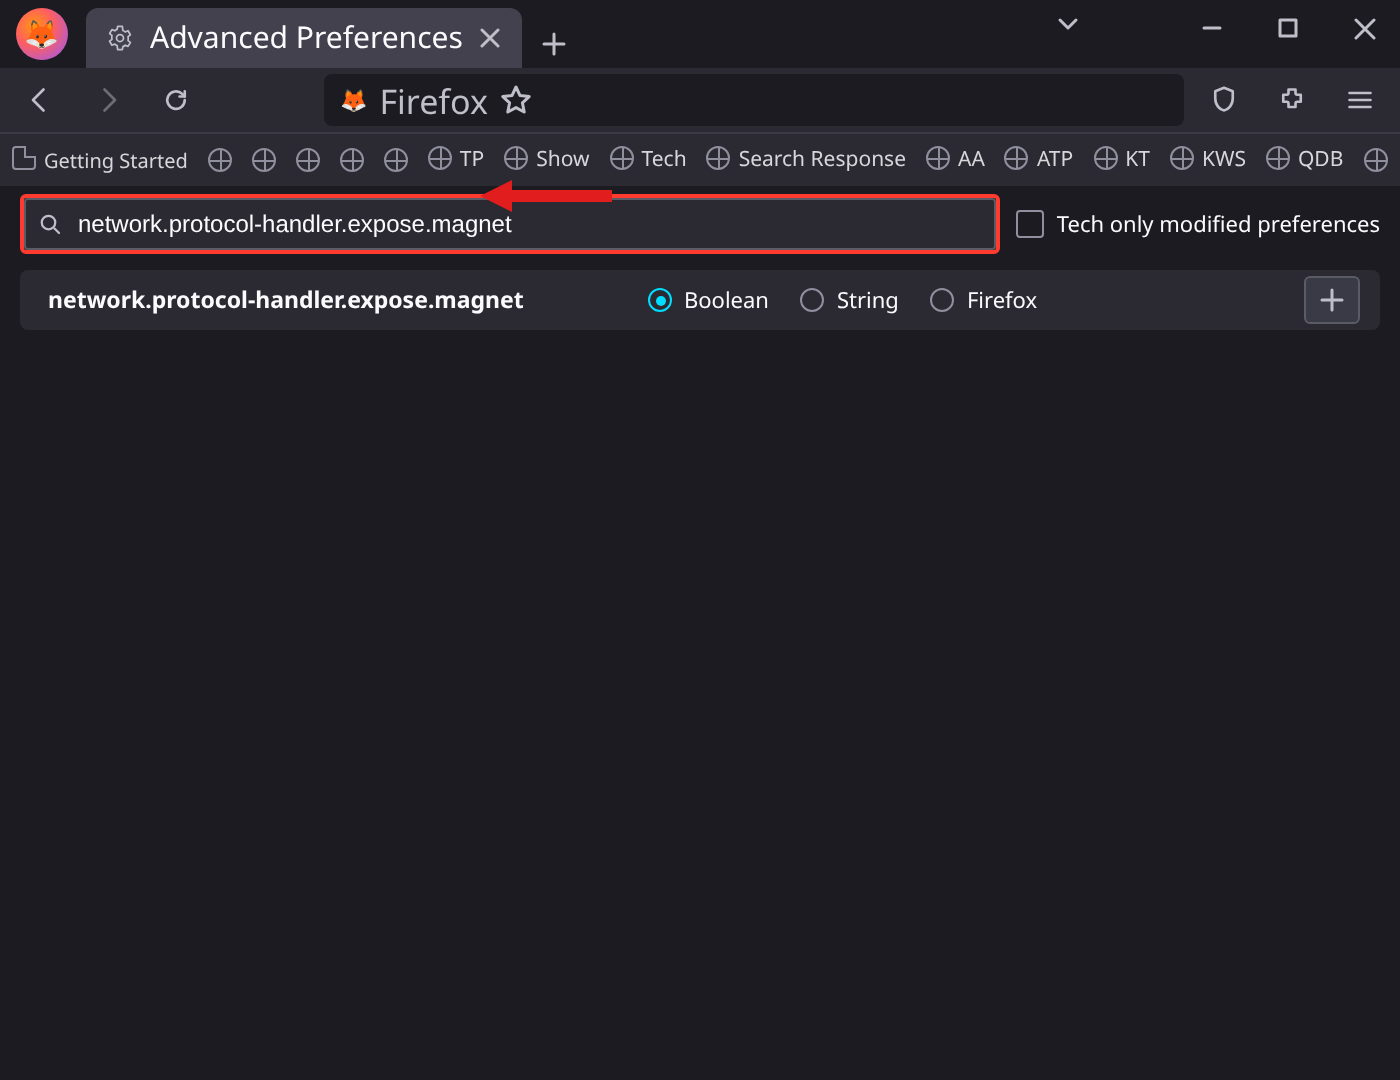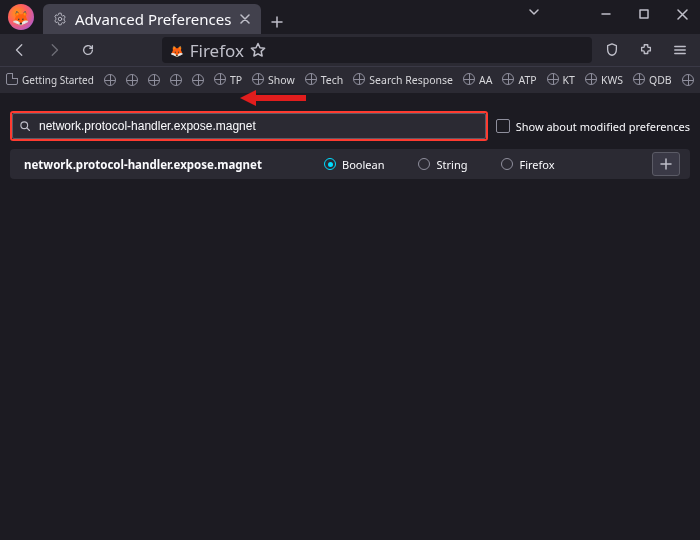--- a/index.html
+++ b/index.html
@@ -23,35 +23,35 @@
 
   .bookmark-bar{height:26px;background:#2b2a33;display:flex;align-items:center;padding:0 6px;gap:10px;border-top:1px solid #3a3946;overflow:hidden}
   .bm{display:flex;align-items:flex-start;gap:4px;font-size:10.5px;color:#d7d7db;white-space:nowrap;cursor:pointer}
   .bm .globe{width:12px;height:12px;border:1px solid #8f8f9d;border-radius:50%;position:relative;box-sizing:border-box}
   .bm .globe:before{content:"";position:absolute;left:5px;top:0;width:0;height:10px;border-left:1px solid #8f8f9d}
   .bm .globe:after{content:"";position:absolute;top:5px;left:0;height:0;width:10px;border-top:1px solid #8f8f9d}
   .bm-special{display:flex;align-items:flex-start;gap:4px;font-size:10px;color:#d7d7db;cursor:pointer;white-space:nowrap}
   .page-icon{width:12px;height:12px;border:1px solid #8f8f9d;border-radius:2px;position:relative;box-sizing:border-box}
   .page-icon:after{content:"";position:absolute;width:5px;height:5px;border-bottom:1px solid #8f8f9d;border-left:1px solid #8f8f9d;right:-1px;top:-1px;background:#2b2a33}
 
-  .content{padding:18px 10px}
+  .content{padding:4px 10px}
   .search-row{display:flex;align-items:center;gap:8px}
   .search-wrap{position:relative;flex:1;border:2px solid #ff3b30;border-radius:3px}
   .search-field{display:flex;align-items:center;height:24px;background:#2b2a33;border:1px solid #5b5b66;border-radius:2px;padding:0 6px;gap:6px}
   .search-field input{flex:1;background:transparent;border:none;outline:none;color:#fbfbfe;font-size:12px}
   .checkbox-wrap{display:flex;align-items:center;gap:6px;font-size:11px;white-space:nowrap;cursor:pointer}
   .checkbox{width:12px;height:12px;border:1px solid #8f8f9d;border-radius:2px}
 
   .arrow-annot{position:absolute;left:240px;top:90px;display:flex;align-items:center}
   .arrow-head{width:0;height:0;border-top:8px solid transparent;border-bottom:8px solid transparent;border-right:16px solid #e11d1d}
   .arrow-shaft{width:50px;height:6px;background:#e11d1d}
 
   .pref-row{margin-top:8px;height:30px;background:#2b2a33;border-radius:4px;display:flex;align-items:center;padding:0 10px 0 14px}
   .pref-name{font-weight:bold;font-size:11.5px;flex:0 0 300px}
-  .radios{display:flex;gap:34px;align-items:center}
+  .radios{display:flex;gap:16px;align-items:center}
   .radio{display:flex;align-items:center;gap:6px;font-size:11px;cursor:pointer}
   .radio-circle{width:12px;height:12px;border:1.5px solid #8f8f9d;border-radius:50%;display:flex;align-items:center;justify-content:center;box-sizing:border-box}
   .radio.selected .radio-circle{border-color:#00ddff}
   .radio.selected .radio-circle:after{content:"";width:5px;height:5px;background:#00ddff;border-radius:50%}
   .plus-btn{margin-left:auto;width:26px;height:22px;border:1px solid #5b5b66;background:#3a3946;border-radius:3px;display:flex;align-items:center;justify-content:center;cursor:pointer}
   svg{display:block}
   .stroke{stroke:#bfbfc9;stroke-width:1.5;fill:none;stroke-linecap:round;stroke-linejoin:round}
 </style>
 </head>
 <body>
@@ -215,21 +215,21 @@
           <svg width="12" height="12" viewBox="0 0 16 16">
               <circle class="stroke" cx="7" cy="7" r="4.5"></circle>
               <path class="stroke" d="M11 11l3 3"></path>
             </svg>
         </span>
         <input placeholder="Search preference name" value="network.protocol-handler.expose.magnet" style="">
       </div>
     </div>
     <label class="checkbox-wrap">
       <span class="checkbox"></span>
-      <span>Show about modified preferences</span>
+      <span>Tech only modified preferences</span>
     </label>
   </div>
 
   <div class="pref-row">
     <span class="pref-name">network.protocol-handler.expose.magnet</span>
     <div class="radios">
       <label class="radio selected">
         <span class="radio-circle"></span>
         <span>Boolean</span>
       </label>

